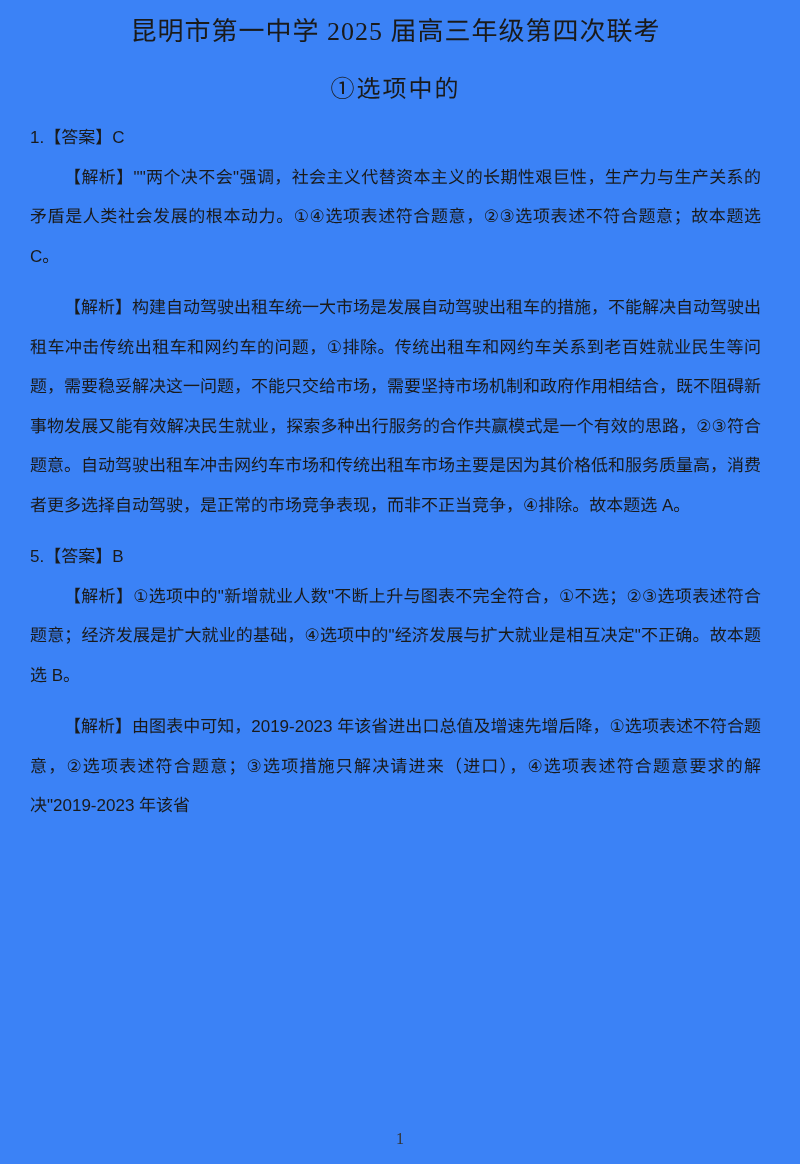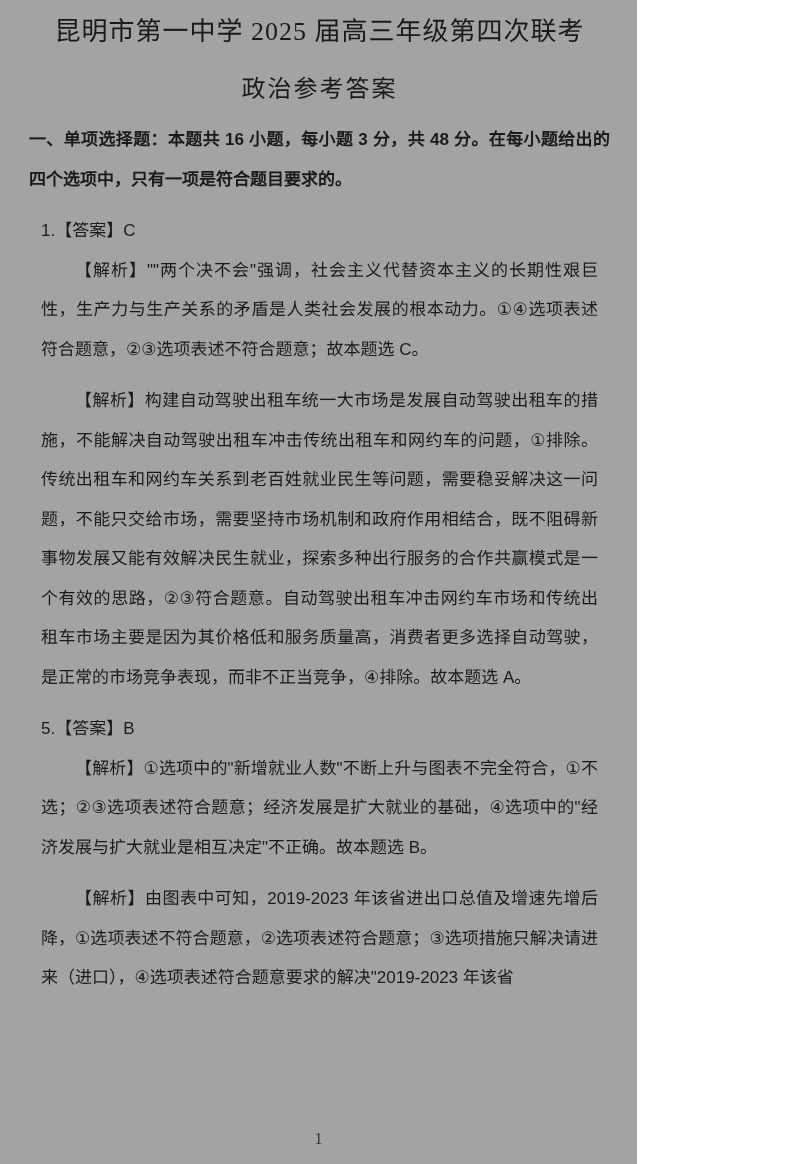--- a/index.html
+++ b/index.html
@@ -2,27 +2,27 @@
 <html lang="zh-CN"><head>
 <meta charset="utf-8">
 <style>
   html, body {
     margin: 0;
     padding: 0;
     background: #ffffff;
   }
   .page {
     position: relative;
-    width: 637px;
+    width: 800px;
     height: 1164px;
-    background: #a3a3a3;
+    background: #3b82f6;
     color: #1a1a1a;
     font-family: "Liberation Sans", "DejaVu Sans", sans-serif;
     box-sizing: border-box;
-    padding: 14px 27px 0 29px;
+    padding: 14px 27px 0 18px;
     overflow: hidden;
   }
   .doc-title {
     font-family: "Liberation Serif", "DejaVu Serif", serif;
     font-size: 26px;
     line-height: 36px;
     text-align: center;
     font-weight: 400;
     letter-spacing: 1px;
     white-space: nowrap;
@@ -59,23 +59,22 @@
     font-size: 16px;
     color: #333333;
   }
 </style>
 </head>
 <body>
 
 <div class="page">
 
   <div class="doc-title">昆明市第一中学 2025 届高三年级第四次联考</div>
-  <div class="doc-subtitle">政治参考答案</div>
+  <div class="doc-subtitle">①选项中的</div>
 
-  <div class="body-text section-heading">一、单项选择题：本题共 16 小题，每小题 3 分，共 48 分。在每小题给出的四个选项中，只有一项是符合题目要求的。</div>
 
   <div class="body-text qa-item">
     <div class="answer-line"><span>1.</span><span>【答案】</span><span>C</span></div>
     <div class="analysis-paragraph"><span>【解析】</span><span>""两个决不会"强调，社会主义代替资本主义的长期性艰巨性，生产力与生产关系的矛盾是人类社会发展的根本动力。①④选项表述符合题意，②③选项表述不符合题意；故本题选 C。</span></div>
   </div>
 
 
 
   <div class="body-text qa-item">
     <div class="analysis-paragraph"><span>【解析】</span><span>构建自动驾驶出租车统一大市场是发展自动驾驶出租车的措施，不能解决自动驾驶出租车冲击传统出租车和网约车的问题，①排除。传统出租车和网约车关系到老百姓就业民生等问题，需要稳妥解决这一问题，不能只交给市场，需要坚持市场机制和政府作用相结合，既不阻碍新事物发展又能有效解决民生就业，探索多种出行服务的合作共赢模式是一个有效的思路，②③符合题意。自动驾驶出租车冲击网约车市场和传统出租车市场主要是因为其价格低和服务质量高，消费者更多选择自动驾驶，是正常的市场竞争表现，而非不正当竞争，④排除。故本题选 A。</span></div>

